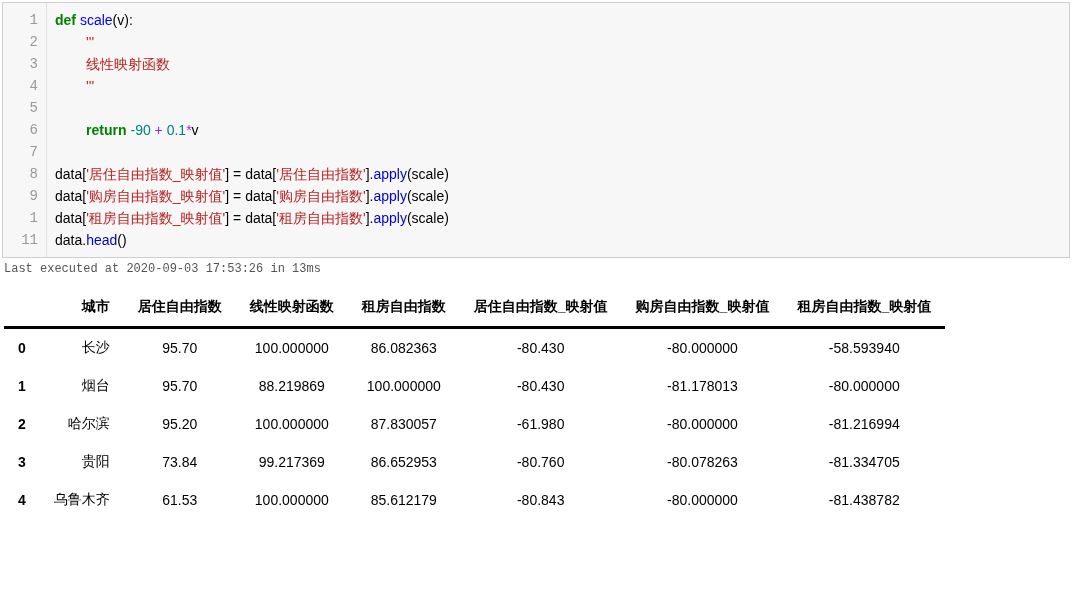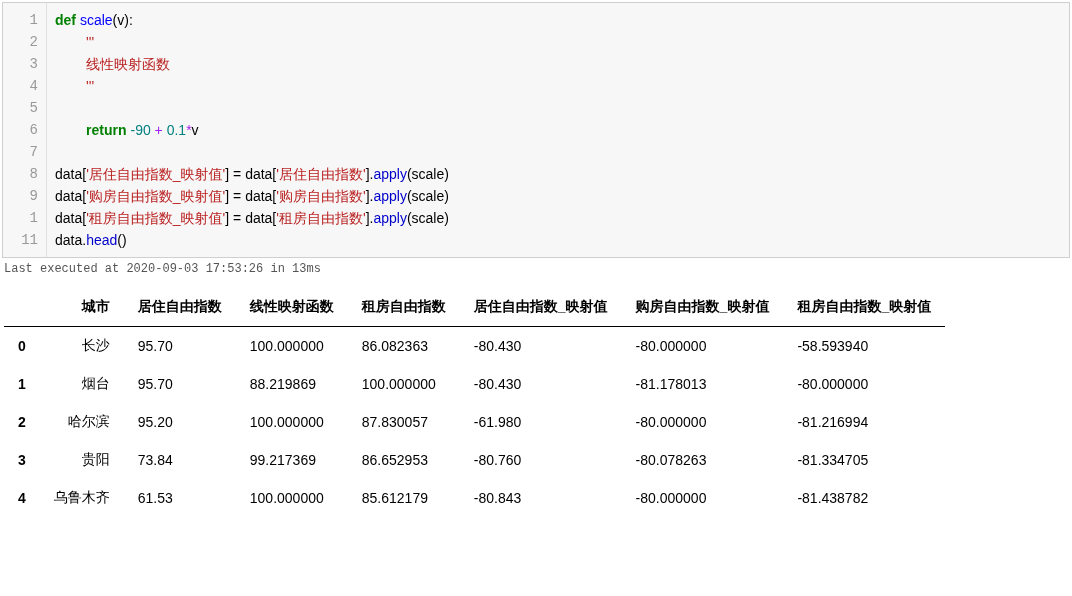--- a/index.html
+++ b/index.html
@@ -14,22 +14,22 @@
 .num { color: #008080; }
 .op { color: #a020f0; }
 .str { color: #ba2121; }
 .call { color: #0000cc; }
 .plain { color: #000; }
 
 .exec-info { font-family: "Courier New", monospace; font-size: 12px; color: #555; padding: 4px 6px 8px 4px; }
 
 .table-wrap { padding: 4px 4px 8px 4px; }
 table.out { border-collapse: collapse; font-size: 14px; }
-table.out th, table.out td { padding: 10px 14px; text-align: left; white-space: nowrap; }
-table.out th { border-bottom: 1px solid #000000; font-weight: bold; }
+table.out th, table.out td { padding: 10px 14px; text-align: center; white-space: nowrap; }
+table.out th { border-bottom: 3px solid #000000; font-weight: bold; }
 table.out td:first-child, table.out th:first-child { text-align: right; font-weight: bold; }
 table.out td.city, table.out th.city { text-align: right; }
 table.out tbody tr td { border: none; }
 table.out tbody tr.idx td:first-child { font-weight: bold; }
 
 </style>
 </head>
 <body>
 
 <div class="code-area">

